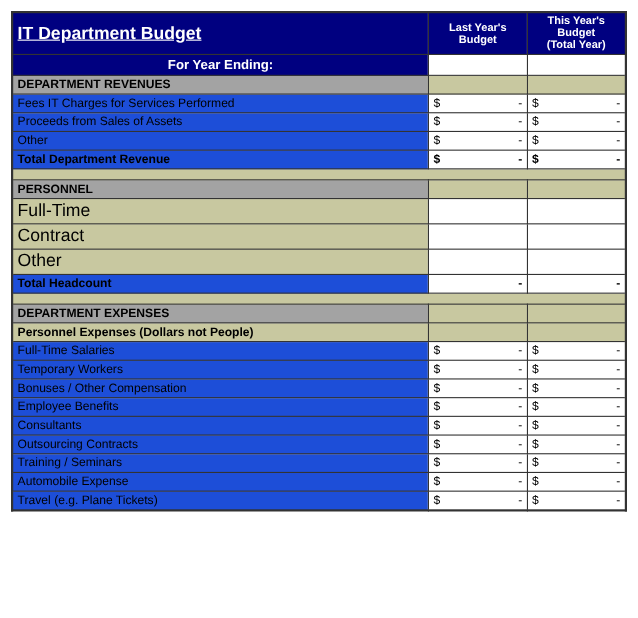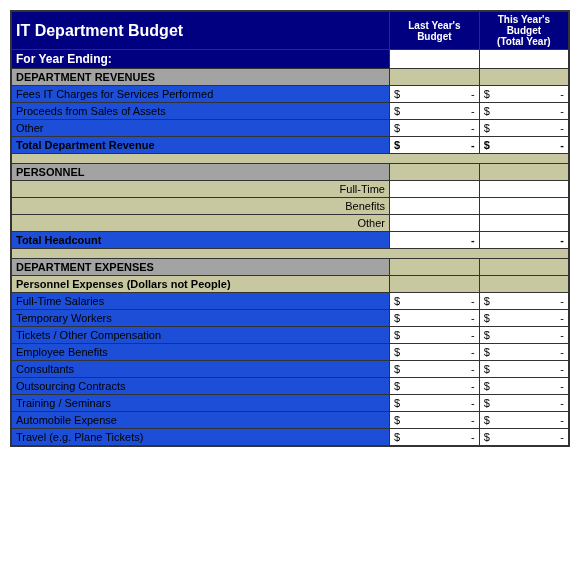--- a/index.html
+++ b/index.html
@@ -19,35 +19,37 @@
     .outer-table td, .outer-table th {
       border: 1px solid #333;
       padding: 2px 4px;
     }
     .header-title {
       background-color: #000080;
       color: #fff;
       font-size: 16px;
       font-weight: bold;
       padding: 6px 8px;
+      text-decoration: underline;
     }
     .col-last-year, .col-this-year {
       background-color: #000080;
       color: #fff;
       text-align: center;
       font-size: 10px;
       font-weight: bold;
       width: 90px;
     }
     .for-year-ending {
       background-color: #000080;
       color: #fff;
       font-weight: bold;
       font-size: 12px;
       padding: 4px 8px;
+      text-align: center;
     }
     .bg-white {
       background-color: #fff;
     }
     .section-header {
       background-color: #a3a3a3;
       font-weight: bold;
       font-size: 11px;
       padding: 3px 6px;
     }
@@ -57,23 +59,22 @@
       font-size: 11px;
       padding: 2px 6px;
     }
     .row-normal {
       background-color: #1d4ed8;
       font-size: 11px;
       padding: 2px 6px;
     }
     .row-indented {
       background-color: #c8c8a0;
-      font-size: 11px;
+      font-size: 16px;
       padding: 2px 6px 2px 18px;
-      text-align: right;
     }
     .row-total {
       background-color: #1d4ed8;
       font-weight: bold;
       font-size: 11px;
       padding: 2px 6px;
     }
     .empty-row {
       background-color: #c8c8a0;
       height: 10px;
@@ -207,21 +208,21 @@
       <td class="tan-value-cell"></td>
     </tr>
 
 
     <tr>
       <td class="row-indented">Full-Time</td>
       <td class="value-cell"></td>
       <td class="value-cell"></td>
     </tr>
     <tr>
-      <td class="row-indented">Benefits</td>
+      <td class="row-indented">Contract</td>
       <td class="value-cell"></td>
       <td class="value-cell"></td>
     </tr>
     <tr>
       <td class="row-indented">Other</td>
       <td class="value-cell"></td>
       <td class="value-cell"></td>
     </tr>
 
     <tr>
@@ -262,21 +263,21 @@
       <td class="value-cell-dollar">
           <span class="dollar-sign">$</span>
           <span class="dash-right">-</span>
         </td>
       <td class="value-cell-dollar">
           <span class="dollar-sign">$</span>
           <span class="dash-right">-</span>
         </td>
     </tr>
     <tr>
-      <td class="row-normal">Tickets / Other Compensation</td>
+      <td class="row-normal">Bonuses / Other Compensation</td>
       <td class="value-cell-dollar">
           <span class="dollar-sign">$</span>
           <span class="dash-right">-</span>
         </td>
       <td class="value-cell-dollar">
           <span class="dollar-sign">$</span>
           <span class="dash-right">-</span>
         </td>
     </tr>
     <tr>

